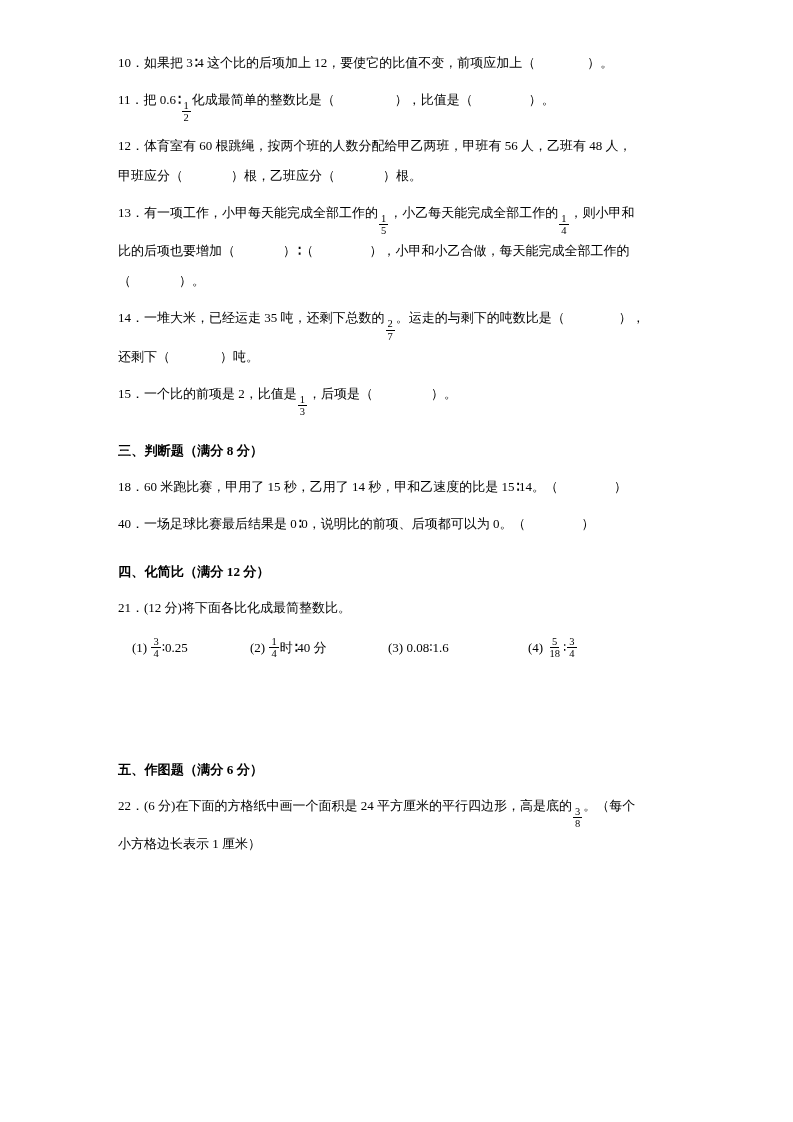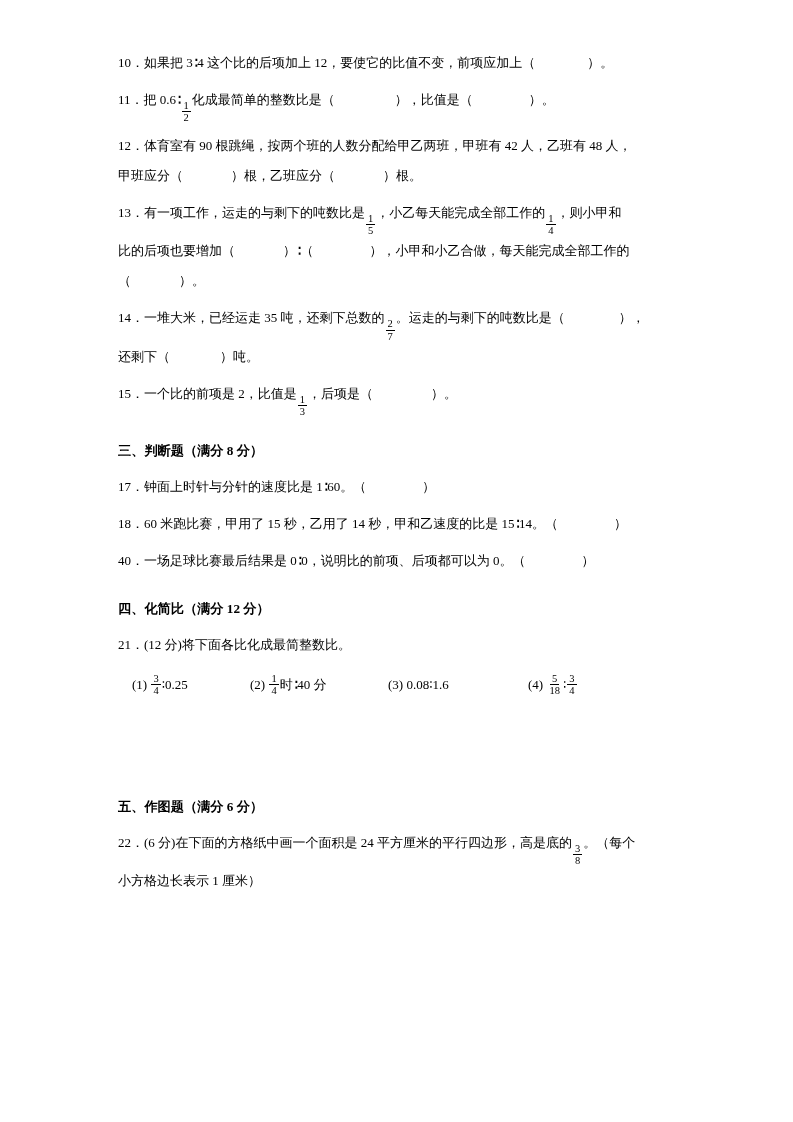--- a/index.html
+++ b/index.html
@@ -79,41 +79,40 @@
 <body>
 
 <div class="page">
 
   <div id="fill-questions">
       <div class="q"><span>10．</span><span>如果把 3∶4 这个比的后项加上 12，要使它的比值不变，前项应加上（</span><span class="blank" style="width: 52px;">&nbsp;</span><span>）。</span></div>
       <div class="q"><span>11．</span><span>把 0.6∶</span><span class="frac">
           <span class="num">1</span>
           <span class="den">2</span>
         </span><span>化成最简单的整数比是（</span><span class="blank" style="width: 60px;">&nbsp;</span><span>），比值是（</span><span class="blank" style="width: 56px;">&nbsp;</span><span>）。</span></div>
-      <div class="q"><span>12．</span><span>体育室有 90 根跳绳，按两个班的人数分配给甲乙两班，甲班有 42 人，乙班有 48 人，</span><span class="line2"></span><span>甲班应分（</span><span class="blank" style="width: 48px;">&nbsp;</span><span>）根，乙班应分（</span><span class="blank" style="width: 48px;">&nbsp;</span><span>）根。</span></div>
-      <div class="q"><span>13．</span><span>有一项工作，运走的与剩下的吨数比是</span><span class="frac">
+      <div class="q"><span>12．</span><span>体育室有 60 根跳绳，按两个班的人数分配给甲乙两班，甲班有 56 人，乙班有 48 人，</span><span class="line2"></span><span>甲班应分（</span><span class="blank" style="width: 48px;">&nbsp;</span><span>）根，乙班应分（</span><span class="blank" style="width: 48px;">&nbsp;</span><span>）根。</span></div>
+      <div class="q"><span>13．</span><span>有一项工作，小甲每天能完成全部工作的</span><span class="frac">
           <span class="num">1</span>
           <span class="den">5</span>
         </span><span>，小乙每天能完成全部工作的</span><span class="frac">
           <span class="num">1</span>
           <span class="den">4</span>
         </span><span>，则小甲和</span><span class="line2"></span><span>比的后项也要增加（</span><span class="blank" style="width: 48px;">&nbsp;</span><span>）∶（</span><span class="blank" style="width: 56px;">&nbsp;</span><span>），小甲和小乙合做，每天能完成全部工作的</span><span class="line2"></span><span>（</span><span class="blank" style="width: 48px;">&nbsp;</span><span>）。</span></div>
       <div class="q"><span>14．</span><span>一堆大米，已经运走 35 吨，还剩下总数的</span><span class="frac">
           <span class="num">2</span>
           <span class="den">7</span>
         </span><span>。运走的与剩下的吨数比是（</span><span class="blank" style="width: 54px;">&nbsp;</span><span>），</span><span class="line2"></span><span>还剩下（</span><span class="blank" style="width: 50px;">&nbsp;</span><span>）吨。</span></div>
       <div class="q"><span>15．</span><span>一个比的前项是 2，比值是</span><span class="frac">
           <span class="num">1</span>
           <span class="den">3</span>
         </span><span>，后项是（</span><span class="blank" style="width: 58px;">&nbsp;</span><span>）。</span></div>
     </div>
 
   <div class="sec-title">三、判断题（满分 8 分）</div>
   <div id="tf-questions">
-      <div class="q"><span>17．</span><span>钟面上时针与分针的速度比是 1∶60。（</span><span class="blank" style="width: 56px;">&nbsp;</span><span>）</span></div>
       <div class="q"><span>18．</span><span>60 米跑比赛，甲用了 15 秒，乙用了 14 秒，甲和乙速度的比是 15∶14。（</span><span class="blank" style="width: 56px;">&nbsp;</span><span>）</span></div>
       <div class="q"><span>40．</span><span>一场足球比赛最后结果是 0∶0，说明比的前项、后项都可以为 0。（</span><span class="blank" style="width: 56px;">&nbsp;</span><span>）</span></div>
     </div>
 
   <div class="sec-title">四、化简比（满分 12 分）</div>
   <div class="q">21．(12 分)将下面各比化成最简整数比。</div>
   <div class="simplify-row" id="simplify-row">
       <div class="simplify-item si1">
         <span>(1)&nbsp;</span>
         <span class="frac">

